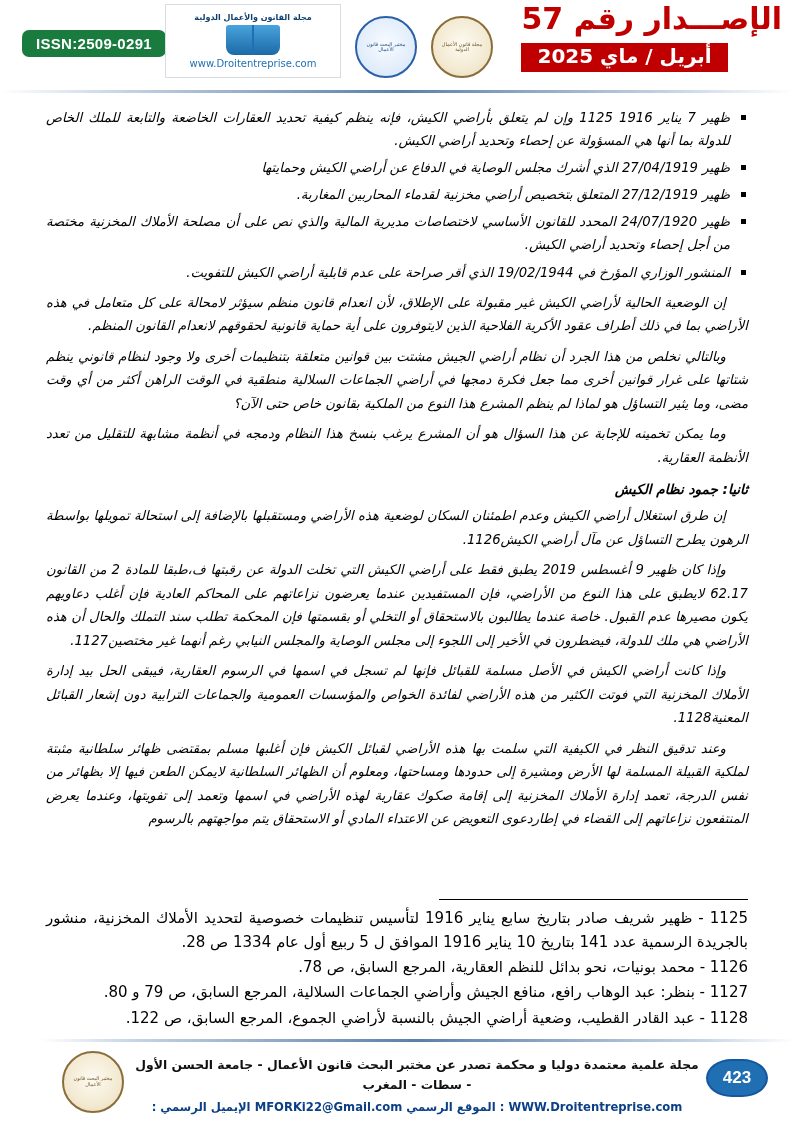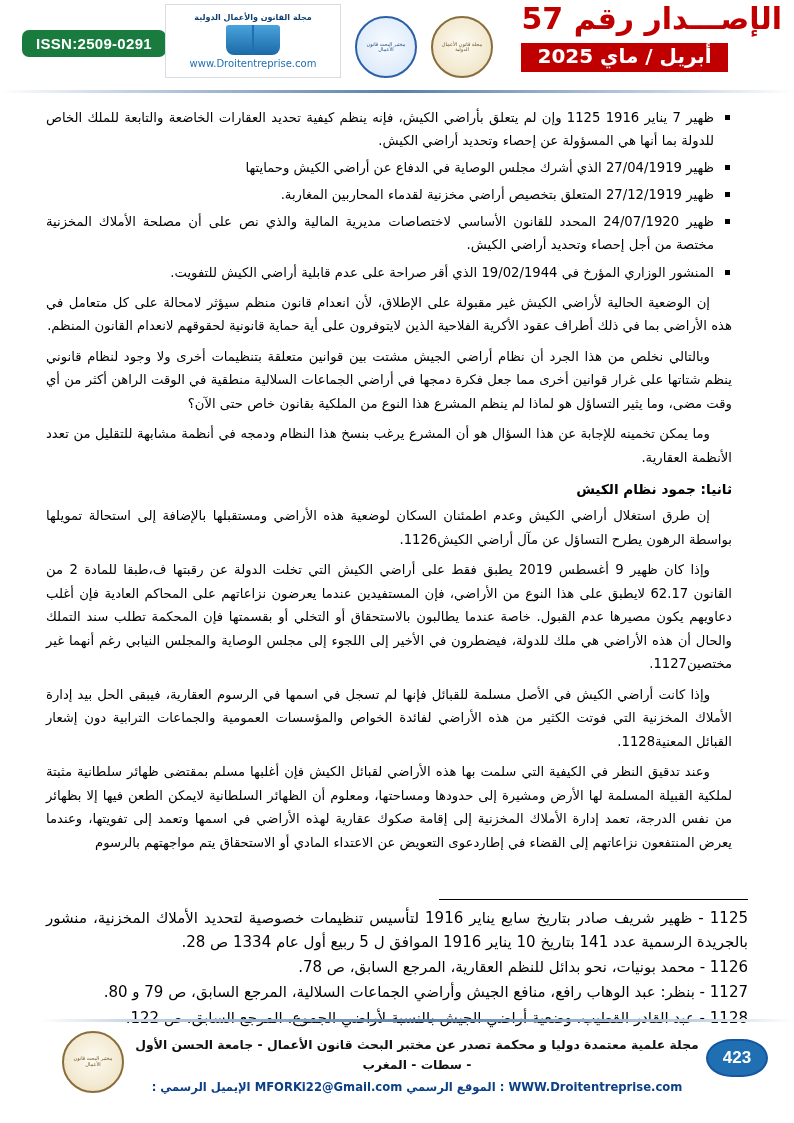--- a/index.html
+++ b/index.html
@@ -135,24 +135,25 @@
     position: absolute;
     top: 90px;
     left: 0;
     width: 100%;
     height: 3px;
     background: linear-gradient(90deg, #ffffff 0%, #c7d5e5 15%, #5b7fa8 50%, #c7d5e5 85%, #ffffff 100%);
   }
 
   
   .content {
-    padding: 14px 62px 0 46px;
+    padding: 14px 46px 0 46px;
     box-sizing: border-box;
     direction: rtl;
     text-align: justify;
+    font-style: italic;
   }
   .bullet-list {
     list-style: none;
     margin: 0;
     padding: 0;
   }
   .bullet-list li {
     position: relative;
     padding-right: 18px;
     margin-bottom: 4px;
@@ -201,21 +202,21 @@
     font-size: 15px;
     line-height: 1.62;
     text-align: justify;
     margin-bottom: 1px;
   }
 
   
   .page-footer {
     position: absolute;
     left: 0; right: 0; bottom: 0;
-    height: 104px;
+    height: 84px;
     margin-left: 40px;
   }
   .footer-rule {
     position: absolute;
     top: 0; left: 0; right: 0;
     height: 3px;
     background: linear-gradient(90deg, #ffffff 0%, #c7d5e5 12%, #5b7fa8 50%, #c7d5e5 88%, #ffffff 100%);
   }
   .footer-seal {
     position: absolute;

